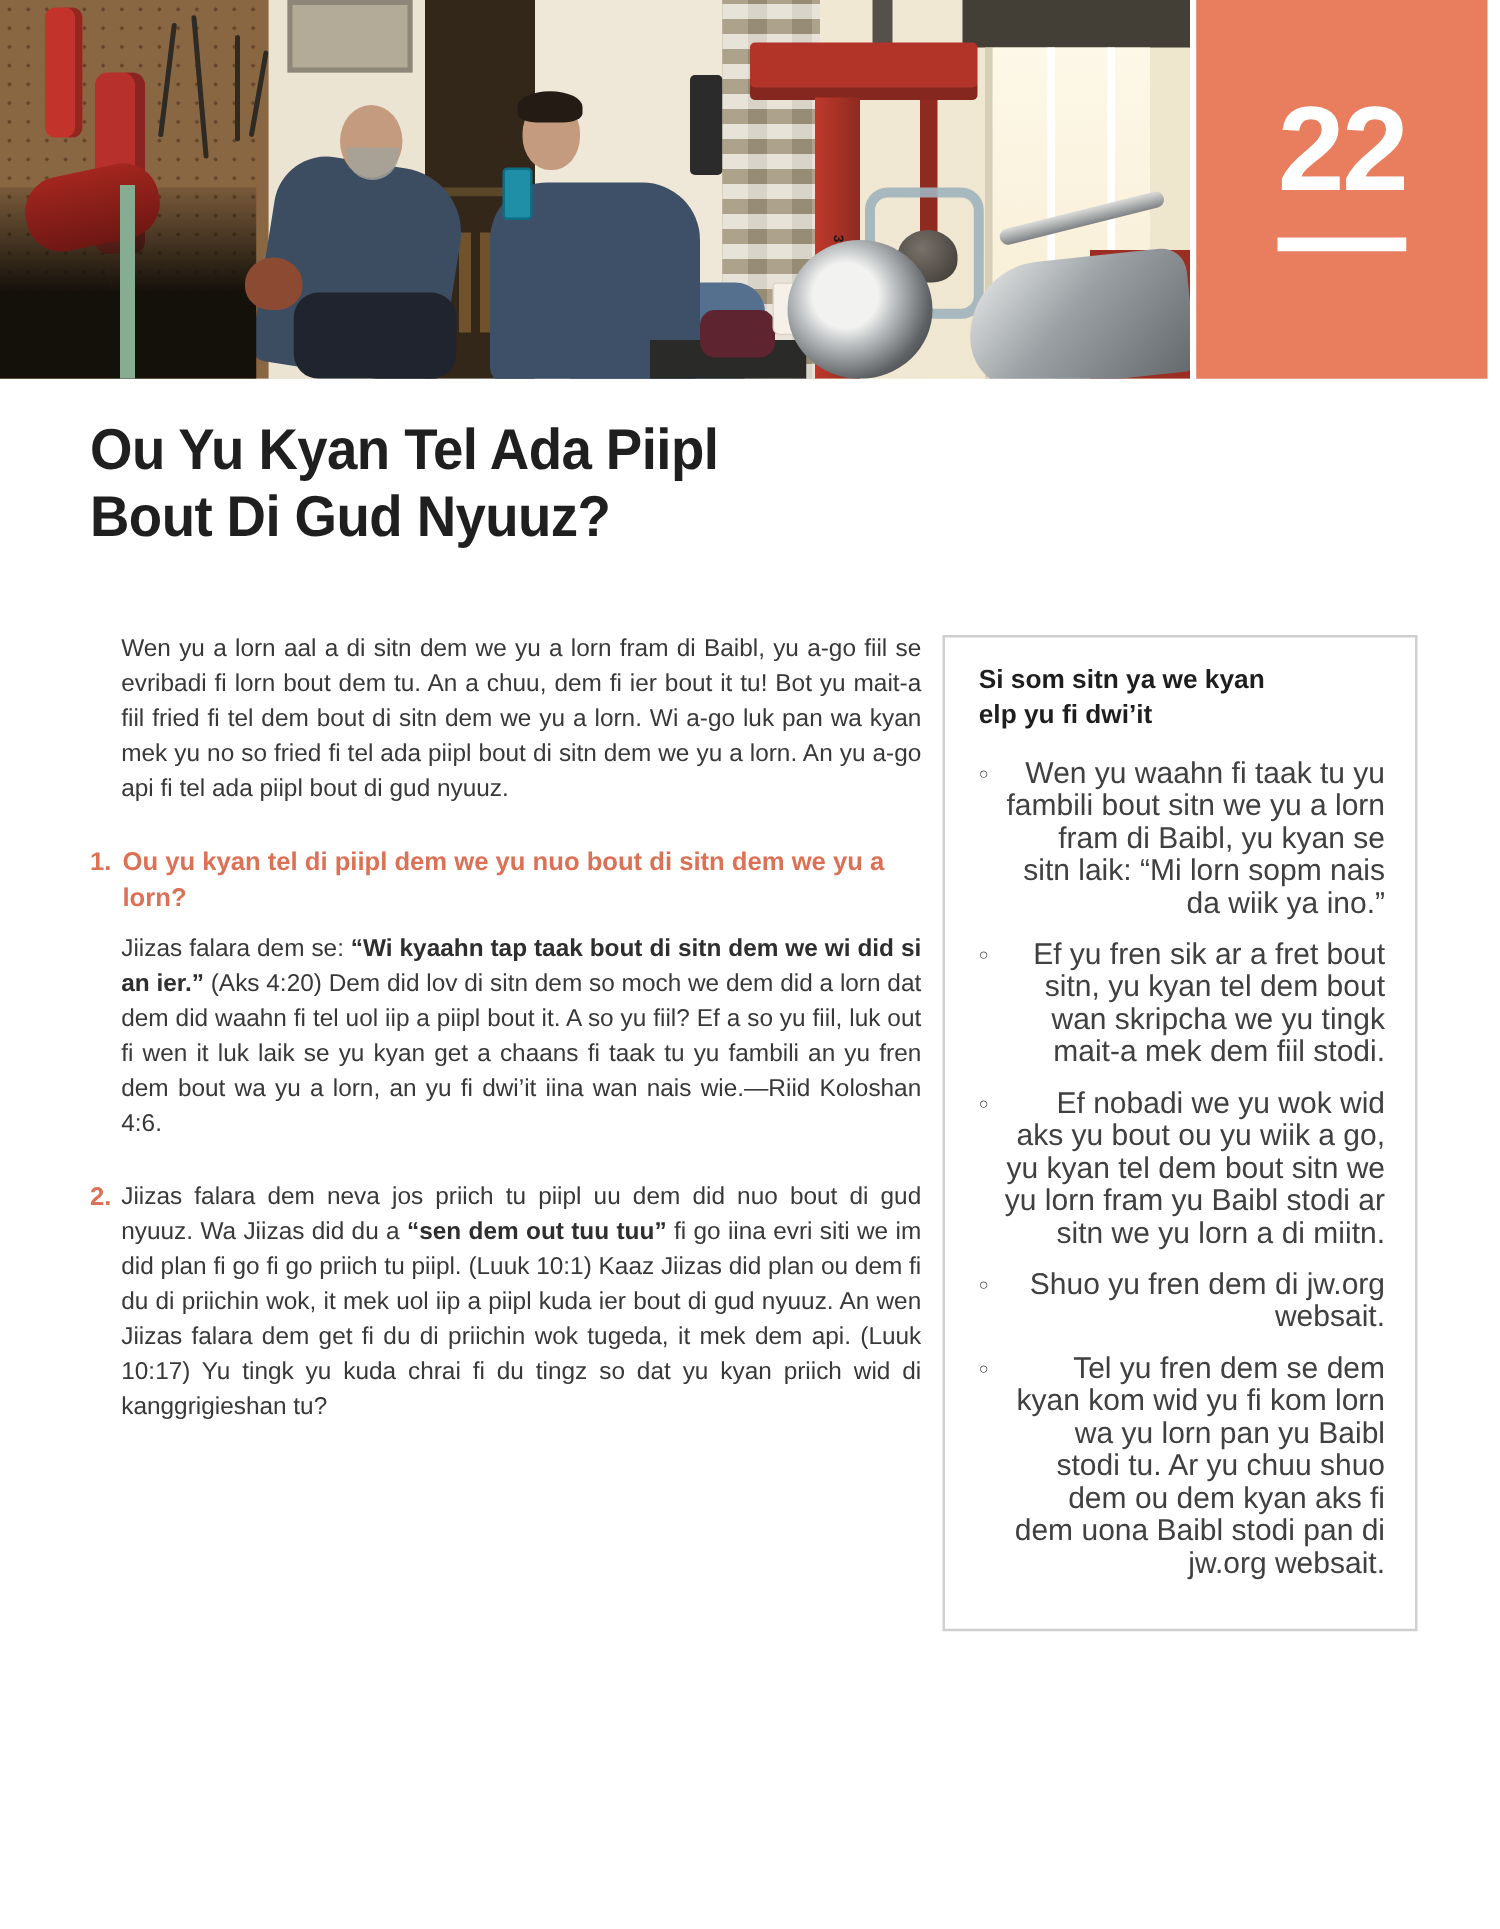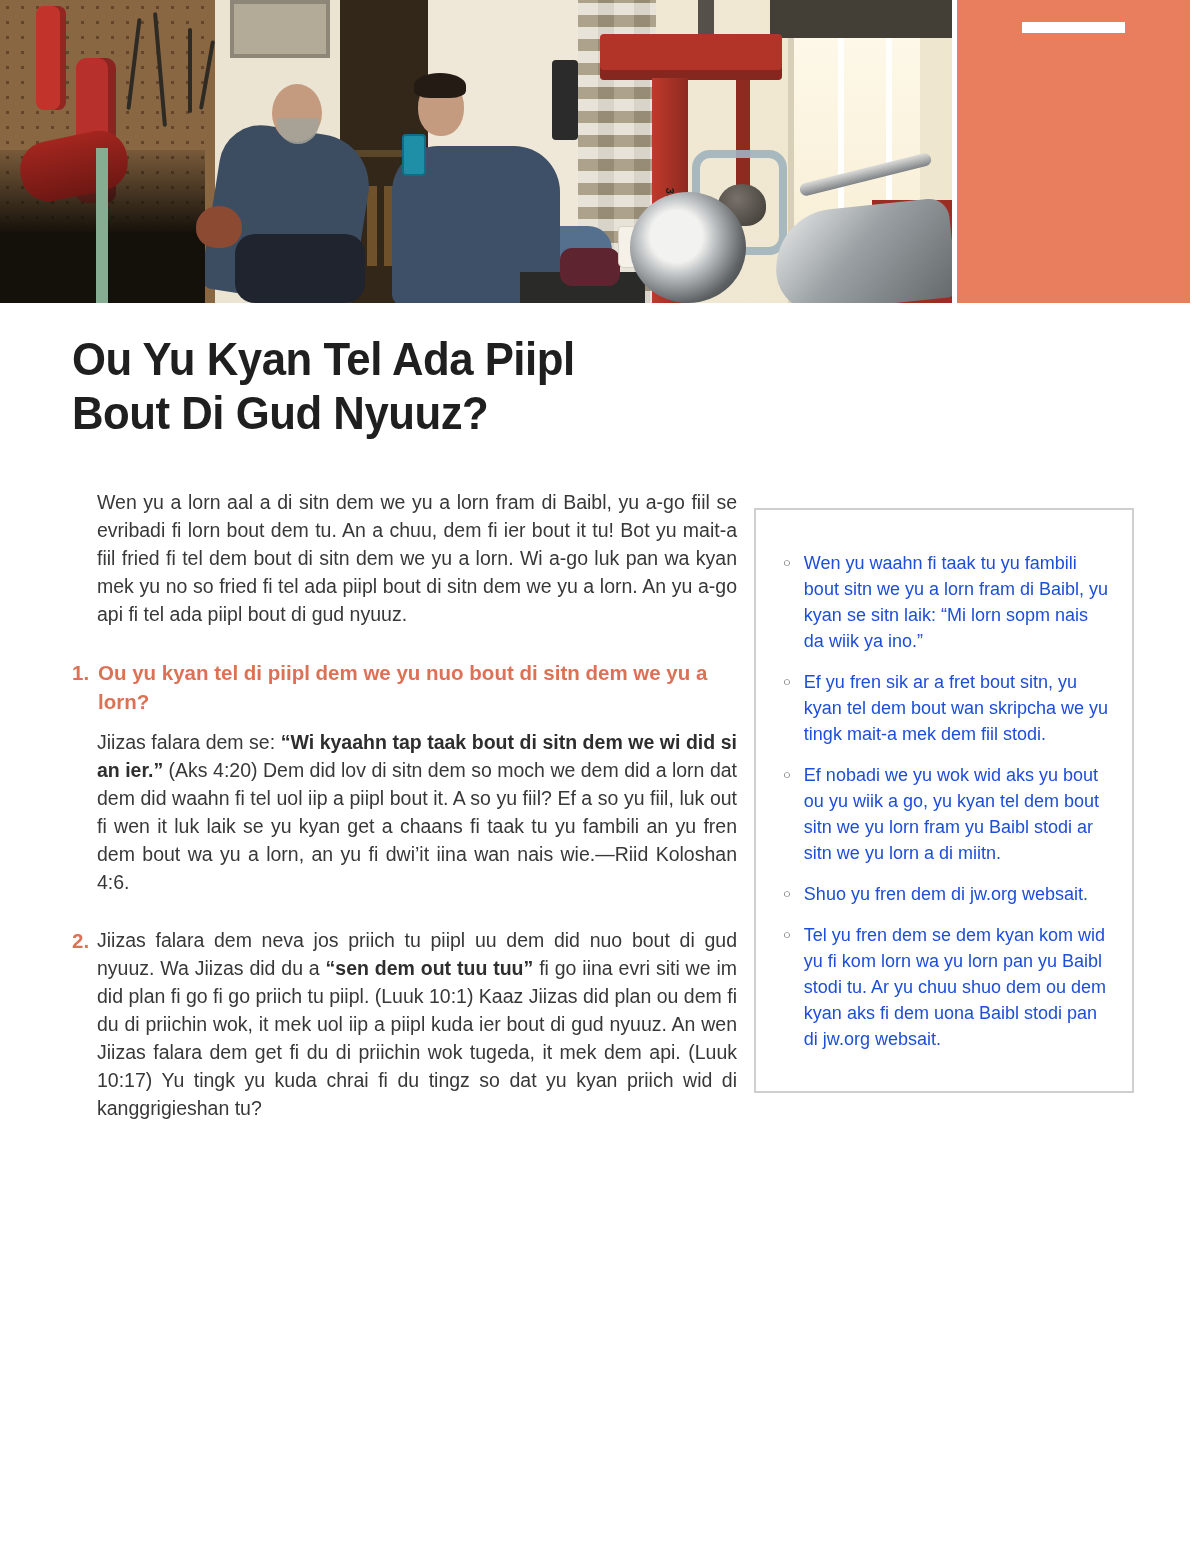--- a/index.html
+++ b/index.html
@@ -101,21 +101,21 @@
   h1.title {
     margin: 0; color: #1f1f1f; font-weight: 700;
     font-size: 46px; line-height: 54px; letter-spacing: -0.5px;
     transform: scaleX(.95); transform-origin: left top; white-space: nowrap;
   }
   .intro, .answer {
     margin: 0 0 0 25px; width: 640px;
     color: #383838; font-size: 19.5px; line-height: 28px;
     text-align: justify;
   }
-  .intro { margin-top: 48px; }
+  .intro { margin-top: 65px; }
   section.qa { margin-top: 30px; }
   h3.question {
     margin: 0; position: relative; padding-left: 26px; width: 640px;
     color: #dd7156; font-size: 20.5px; line-height: 29px; font-weight: 700;
   }
   .qnum { position: absolute; left: 0; top: 0; }
   .answer { margin-top: 12px; }
   .answer b { font-weight: 700; color: #2e2e2e; }
 
   
@@ -123,21 +123,21 @@
     position: absolute; left: 754px; top: 508px; width: 380px;
     border: 2px solid #cfcfcf; background: #ffffff;
     padding: 20px 24px 24px 27px;
   }
   .sidebar h2 {
     margin: 0; color: #1e1e1e; font-size: 21px; line-height: 28px; font-weight: 700;
   }
   .sidebar ul { list-style: none; margin: 20px 0 0 0; padding: 0; }
   .sidebar li { display: flex; gap: 13px; margin-bottom: 15px; }
   .bullet-marker { flex: 0 0 auto; color: #4a4a4a; font-size: 13px; line-height: 26px; }
-  .bullet-text { color: #1d4ed8; font-size: 18px; line-height: 26px; }
+  .bullet-text { color: #404040; font-size: 24px; line-height: 26px; text-align: right; }
 </style>
 </head>
 <body>
 
 <div class="page">
 
   <div class="photo" role="img" aria-label="Two mechanics in blue coveralls sitting in a motorcycle repair shop; one shows the other something on a smartphone">
     <div class="ph-pegboard"></div>
     <div class="ph-tool ph-t1"></div>
     <div class="ph-tool ph-t2"></div>
@@ -184,20 +184,21 @@
     <div class="ph-helmet"></div>
     <div class="ph-redcab"></div>
     <div class="ph-gauge ph-g1"></div>
     <div class="ph-gauge ph-g2"></div>
     <div class="ph-bar1"></div>
     <div class="ph-headlight"></div>
     <div class="ph-fender"></div>
   </div>
 
   <div class="badge">
+    <div class="badge-number">22</div>
     <div class="badge-bar"></div>
   </div>
 
   <div class="content">
     <h1 class="title"><span>Ou Yu Kyan Tel Ada Piipl</span><br><span>Bout Di Gud Nyuuz?</span></h1>
     <p class="intro">Wen yu a lorn aal a di sitn dem we yu a lorn fram di Baibl, yu a-go fiil se evribadi fi lorn bout dem tu. An a chuu, dem fi ier bout it tu! Bot yu mait-a fiil fried fi tel dem bout di sitn dem we yu a lorn. Wi a-go luk pan wa kyan mek yu no so fried fi tel ada piipl bout di sitn dem we yu a lorn. An yu a-go api fi tel ada piipl bout di gud nyuuz.</p>
     <div id="sections">
   <section class="qa">
     <h3 class="question">
       <span class="qnum">1.</span>
@@ -209,20 +210,21 @@
   <section class="qa">
     <h3 class="question">
       <span class="qnum">2.</span>
     </h3>
     <p class="answer">Jiizas falara dem neva jos priich tu piipl uu dem did nuo bout di gud nyuuz. Wa Jiizas did du a <b>“sen dem out tuu tuu”</b> fi go iina evri siti we im did plan fi go fi go priich tu piipl. (Luuk 10:1) Kaaz Jiizas did plan ou dem fi du di priichin wok, it mek uol iip a piipl kuda ier bout di gud nyuuz. An wen Jiizas falara dem get fi du di priichin wok tugeda, it mek dem api. (Luuk 10:17) Yu tingk yu kuda chrai fi du tingz so dat yu kyan priich wid di kanggrigieshan tu?</p>
   </section>
 </div>
   </div>
 
   <aside class="sidebar">
+    <h2><span>Si som sitn ya we kyan</span><br><span>elp yu fi dwi’it</span></h2>
     <ul id="sidebar-bullets">
         <li>
           <span class="bullet-marker">○</span>
           <span class="bullet-text">Wen yu waahn fi taak tu yu fambili bout sitn we yu a lorn fram di Baibl, yu kyan se sitn laik: “Mi lorn sopm nais da wiik ya ino.”</span>
         </li>
         <li>
           <span class="bullet-marker">○</span>
           <span class="bullet-text">Ef yu fren sik ar a fret bout sitn, yu kyan tel dem bout wan skripcha we yu tingk mait-a mek dem fiil stodi.</span>
         </li>
         <li>

